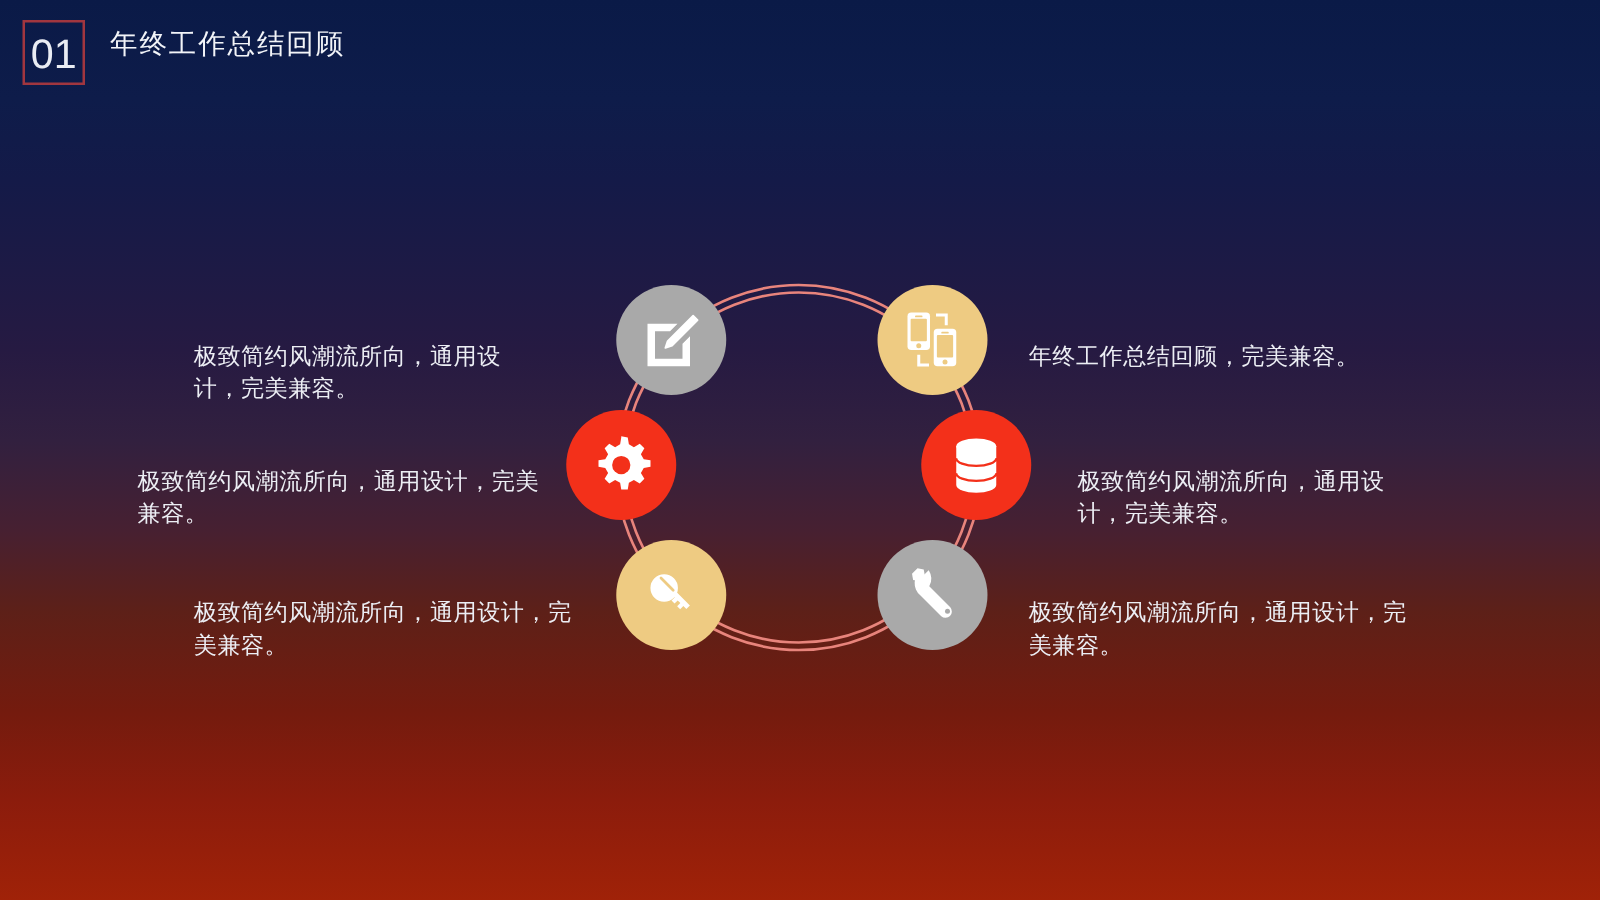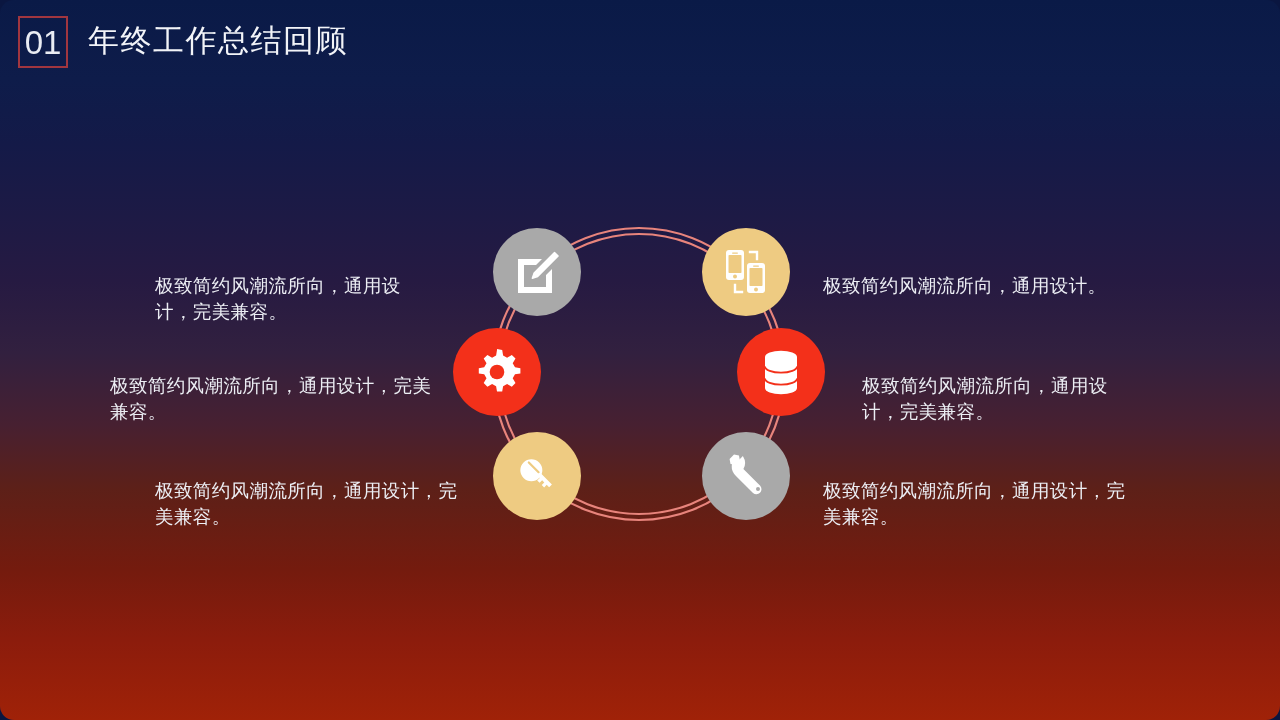--- a/index.html
+++ b/index.html
@@ -24,21 +24,20 @@
         #0e1c4a 11%,
         #141a48 20%,
         #1d1a45 30%,
         #261a42 39%,
         #32203f 49%,
         #472031 59%,
         #5d2018 68%,
         #741b0e 79%,
         #8c1c0c 89%,
         #a02208 100%);
-    border-radius: 14px;
   }
 
   
   #header {
     position: absolute;
     left: 0;
     top: 0;
     width: 1280px;
     height: 90px;
   }
@@ -60,21 +59,21 @@
     font-family: "Liberation Sans", sans-serif;
     font-weight: 300;
     letter-spacing: 0px;
     line-height: 1;
   }
   #header-title {
     position: absolute;
     left: 88px;
     top: 20px;
     color: #f2f4f8;
-    font-size: 31px;
+    font-size: 22px;
     font-family: "Liberation Sans", sans-serif;
     letter-spacing: 1.5px;
     white-space: nowrap;
   }
 
   
   #diagram {
     position: absolute;
     left: 440px;
     top: 200px;
@@ -224,17 +223,17 @@
           Z"></path>
         <path fill="#ffffff" d="M13.0 3.6 l5.0 0.9 0.9 5.0 -4.4 4.4 -5.0-0.9 -0.9-5.0 Z"></path>
         <circle cx="37.0" cy="38.0" r="2.0" fill="#a9a9a9"></circle>
       </svg>
     </div>
   </div>
 
   <div class="caption cap-tl">极致简约风潮流所向，通用设计，完美兼容。</div>
   <div class="caption cap-ml">极致简约风潮流所向，通用设计，完美兼容。</div>
   <div class="caption cap-bl">极致简约风潮流所向，通用设计，完美兼容。</div>
-  <div class="caption cap-tr">极致简约风潮流所向，通用设计。</div>
+  <div class="caption cap-tr">年终工作总结回顾，完美兼容。</div>
   <div class="caption cap-mr">极致简约风潮流所向，通用设计，完美兼容。</div>
   <div class="caption cap-br">极致简约风潮流所向，通用设计，完美兼容。</div>
 
 </div>
 
 </body></html>

